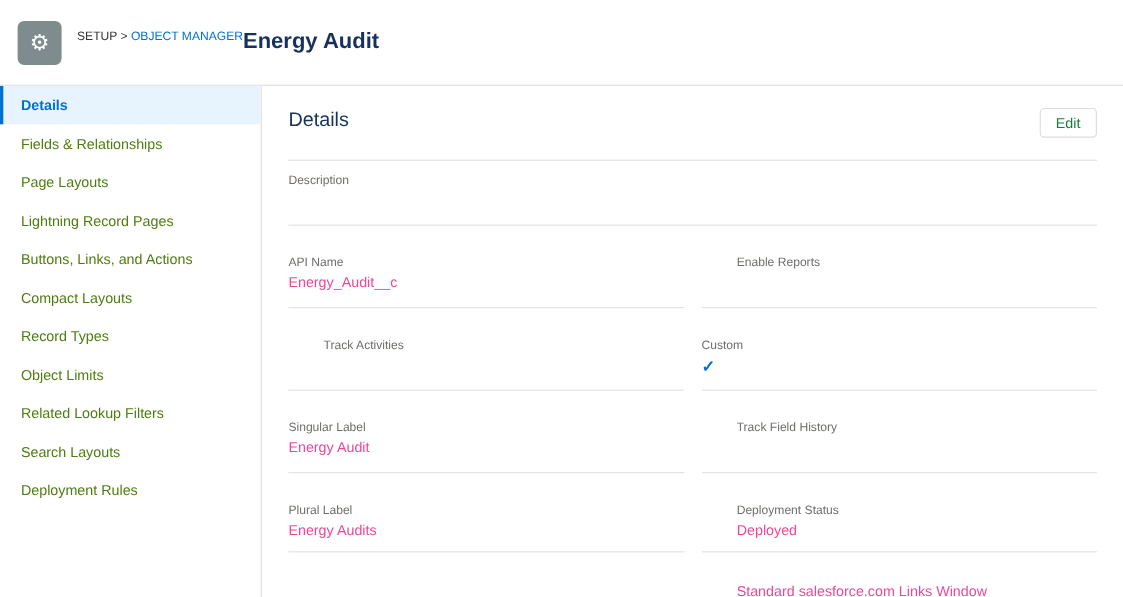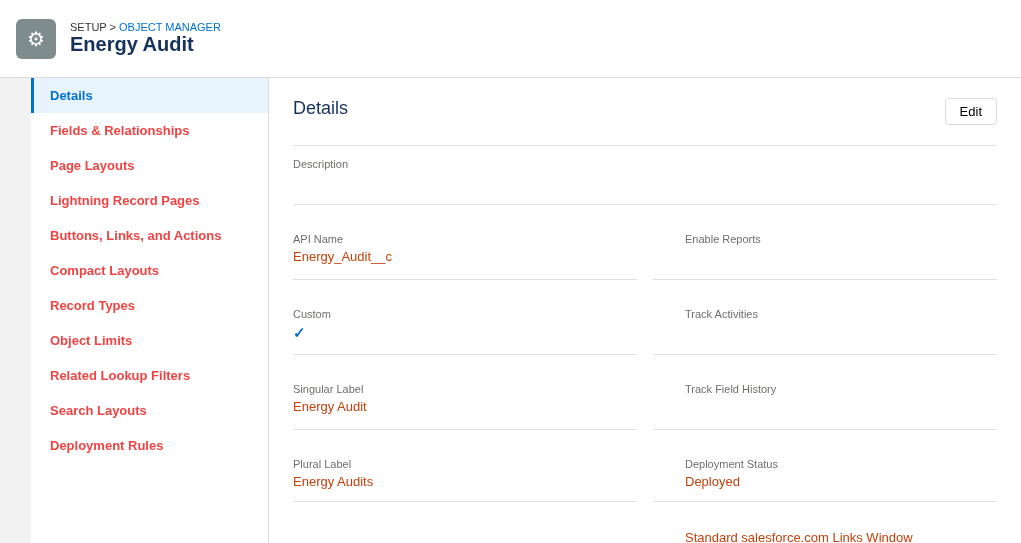--- a/index.html
+++ b/index.html
@@ -16,47 +16,45 @@
       height: 78px;
     }
     .header-icon {
       width: 40px; height: 40px;
       background: #7f8c8d;
       border-radius: 6px;
       display: flex; align-items: center; justify-content: center;
       color: #fff; font-size: 20px;
       flex-shrink: 0;
     }
-    .header-text { display: flex; flex-direction: column; }
+    .header-text { display: flex; flex-direction: row; }
     .header-breadcrumb { font-size: 11px; color: #333; }
     .header-breadcrumb a { color: #0070d2; text-decoration: none; }
     .header-title { font-size: 20px; font-weight: 700; color: #16325c; }
 
     
     .main-layout {
       display: flex;
       height: calc(543px - 78px);
-      padding-left: 31px;
     }
 
     
     .sidebar {
       width: 238px;
       background: #fff;
       border-right: 1px solid #dddbda;
       overflow-y: auto;
       flex-shrink: 0;
     }
     .sidebar-item {
       padding: 10px 16px;
       cursor: pointer;
       border-left: 3px solid transparent;
       font-size: 13px;
-      color: #ef4444;
-      font-weight: bold;
+      color: #4d7c0f;
     }
     .sidebar-item.active {
       border-left: 3px solid #0070d2;
       background: #e8f4fd;
       color: #0070d2;
       font-weight: 600;
     }
 
     
     .content {
@@ -75,21 +73,21 @@
     }
     .details-title {
       font-size: 18px;
       font-weight: 400;
       color: #16325c;
     }
     .edit-button {
       padding: 5px 14px;
       border: 1px solid #dddbda;
       background: #fff;
-      color: #000000;
+      color: #15803d;
       border-radius: 4px;
       cursor: pointer;
       font-size: 13px;
     }
 
     
     .detail-grid {
       display: grid;
       grid-template-columns: 1fr 1fr;
       gap: 16px;
@@ -104,21 +102,21 @@
       border-left: none;
     }
     .detail-label {
       font-size: 11px;
       color: #706e6b;
       margin-bottom: 4px;
       font-weight: 400;
     }
     .detail-value {
       font-size: 13px;
-      color: #c2410c;
+      color: #ec4899;
       word-break: break-word;
     }
     .detail-value.empty {
       min-height: 18px;
     }
     .checkmark {
       color: #0070d2;
       font-size: 15px;
       font-weight: bold;
     }
@@ -196,28 +194,28 @@
 
       <div class="detail-cell">
         <div class="detail-label">API Name</div>
         <div class="detail-value">Energy_Audit__c</div>
       </div>
       <div class="detail-cell right">
         <div class="detail-label">Enable Reports</div>
         <div class="detail-value empty"></div>
       </div>
 
+      <div class="detail-cell right">
+        <div class="detail-label">Track Activities</div>
+        <div class="detail-value empty"></div>
+      </div>
       <div class="detail-cell">
         <div class="detail-label">Custom</div>
         <div class="detail-value checkmark">✓</div>
       </div>
-      <div class="detail-cell right">
-        <div class="detail-label">Track Activities</div>
-        <div class="detail-value empty"></div>
-      </div>
 
       <div class="detail-cell">
         <div class="detail-label">Singular Label</div>
         <div class="detail-value">Energy Audit</div>
       </div>
       <div class="detail-cell right">
         <div class="detail-label">Track Field History</div>
         <div class="detail-value empty"></div>
       </div>
 

